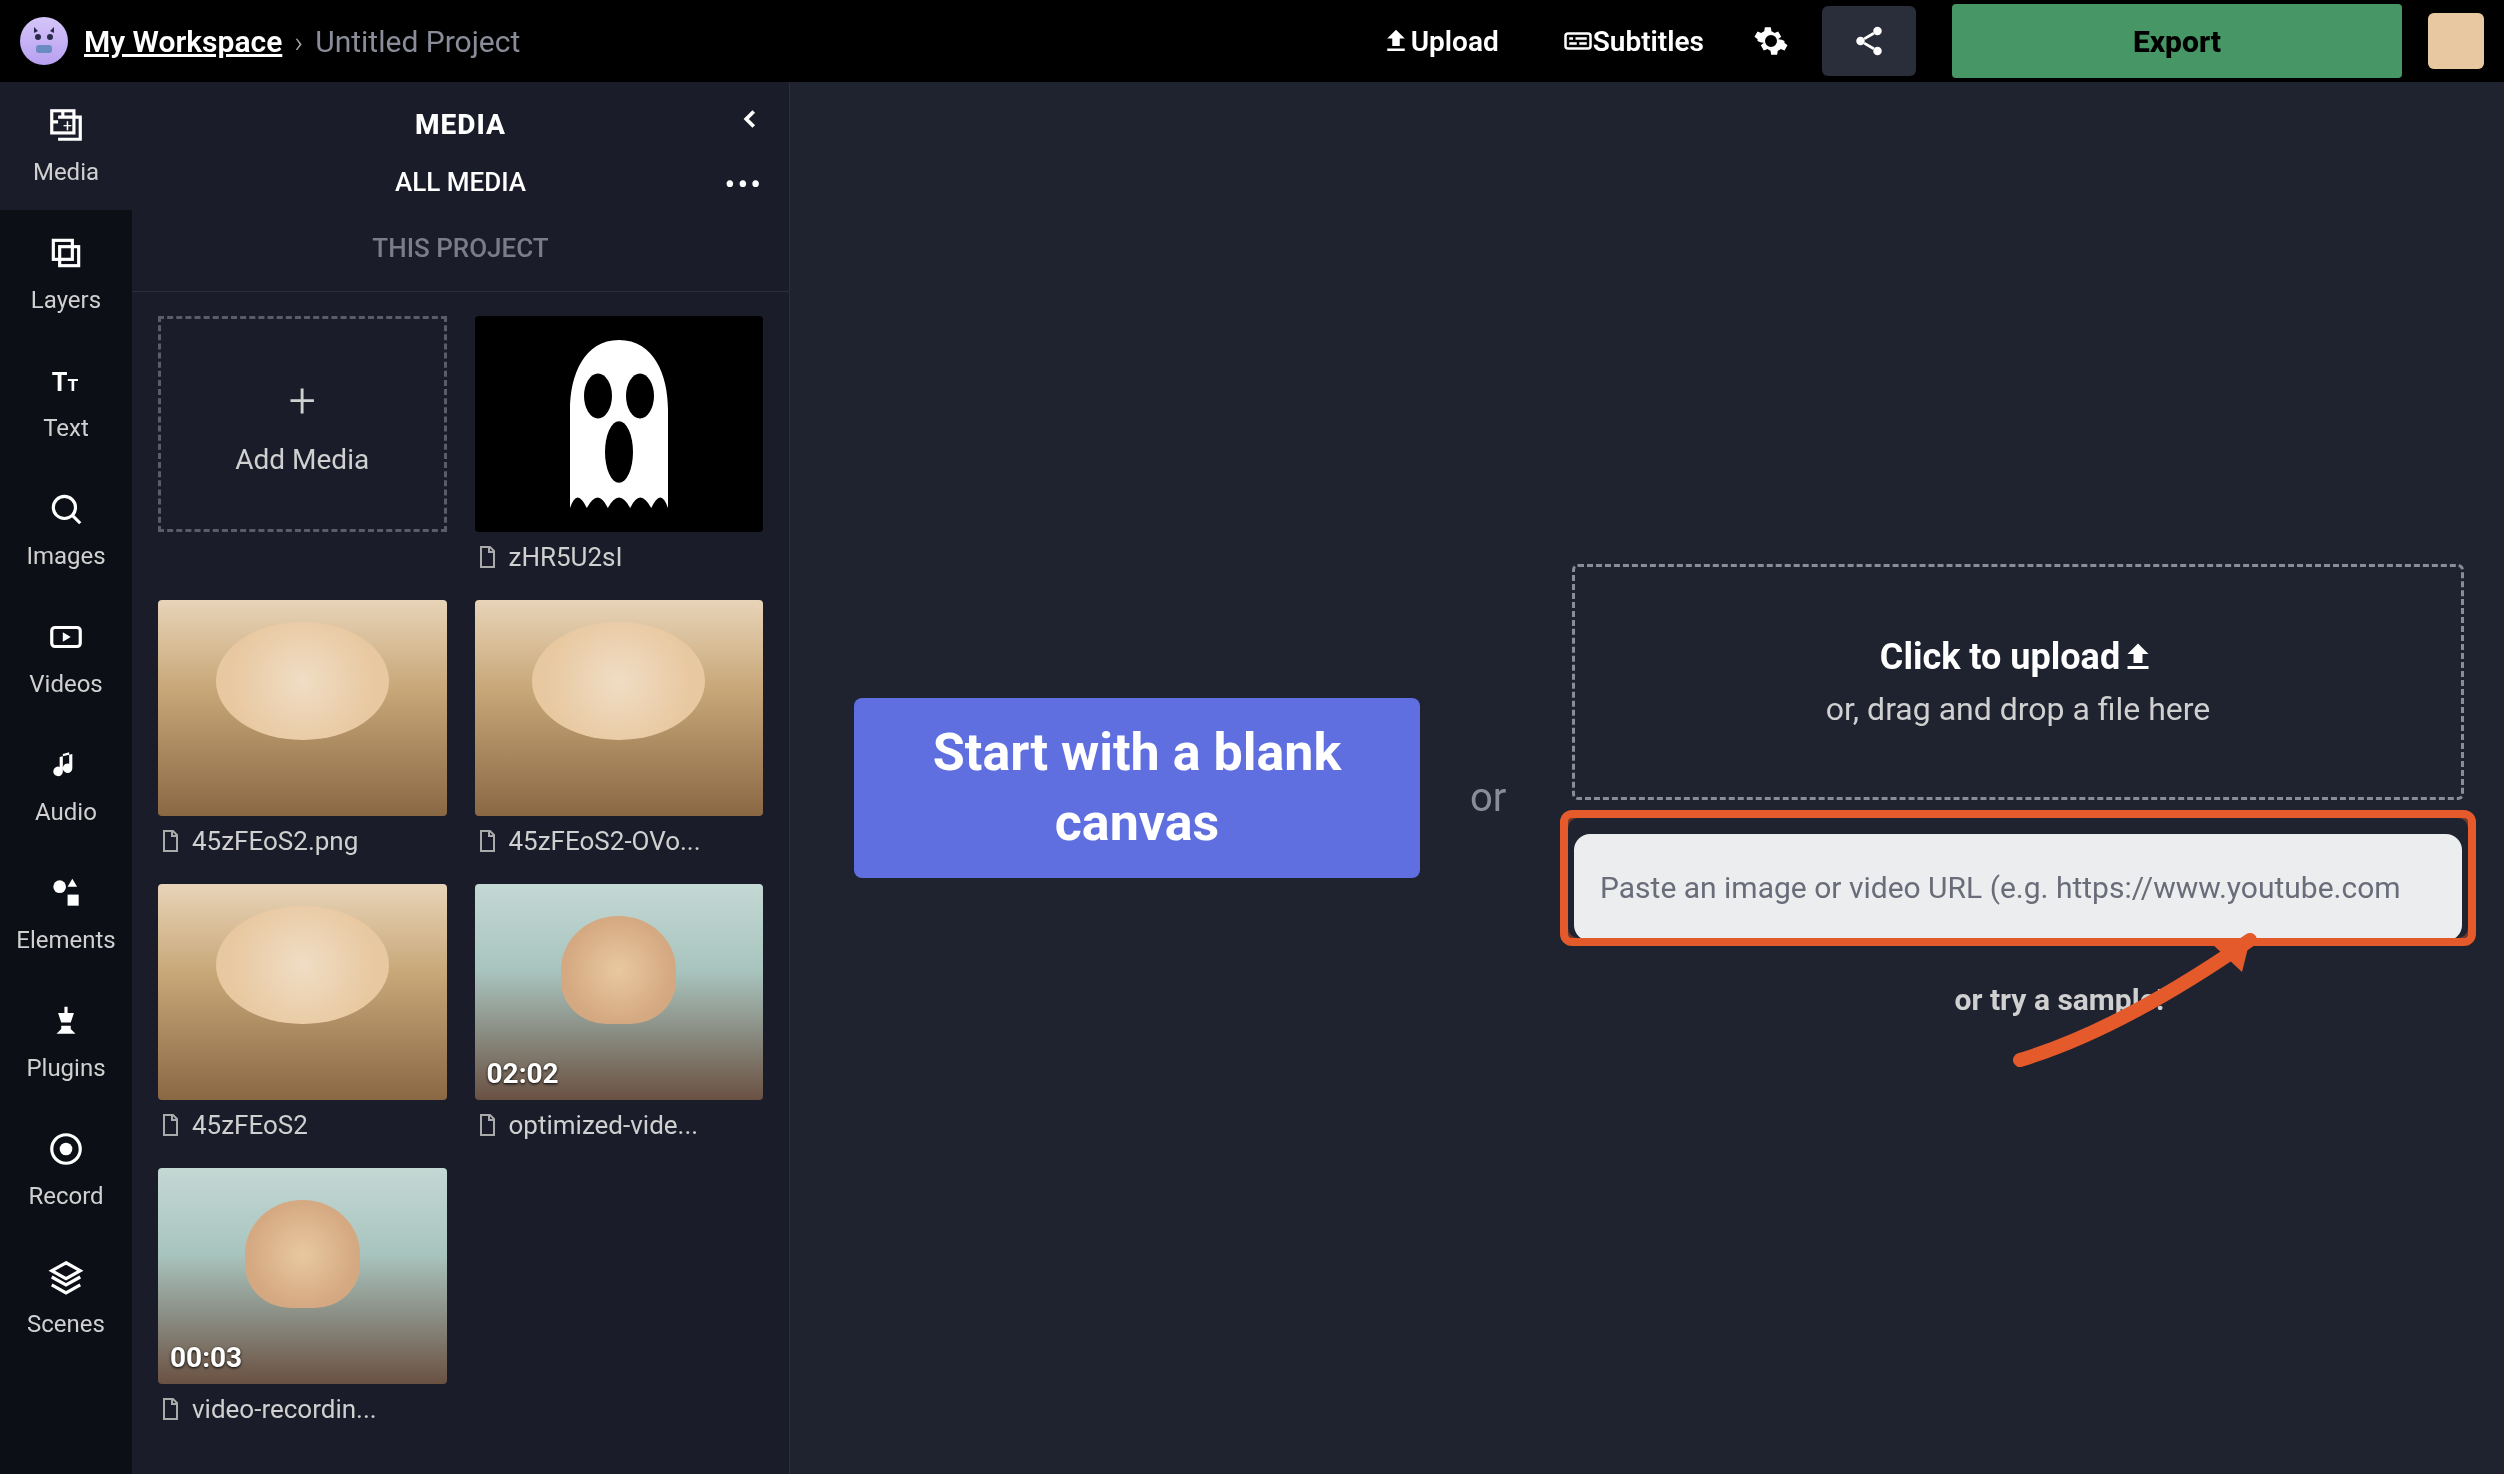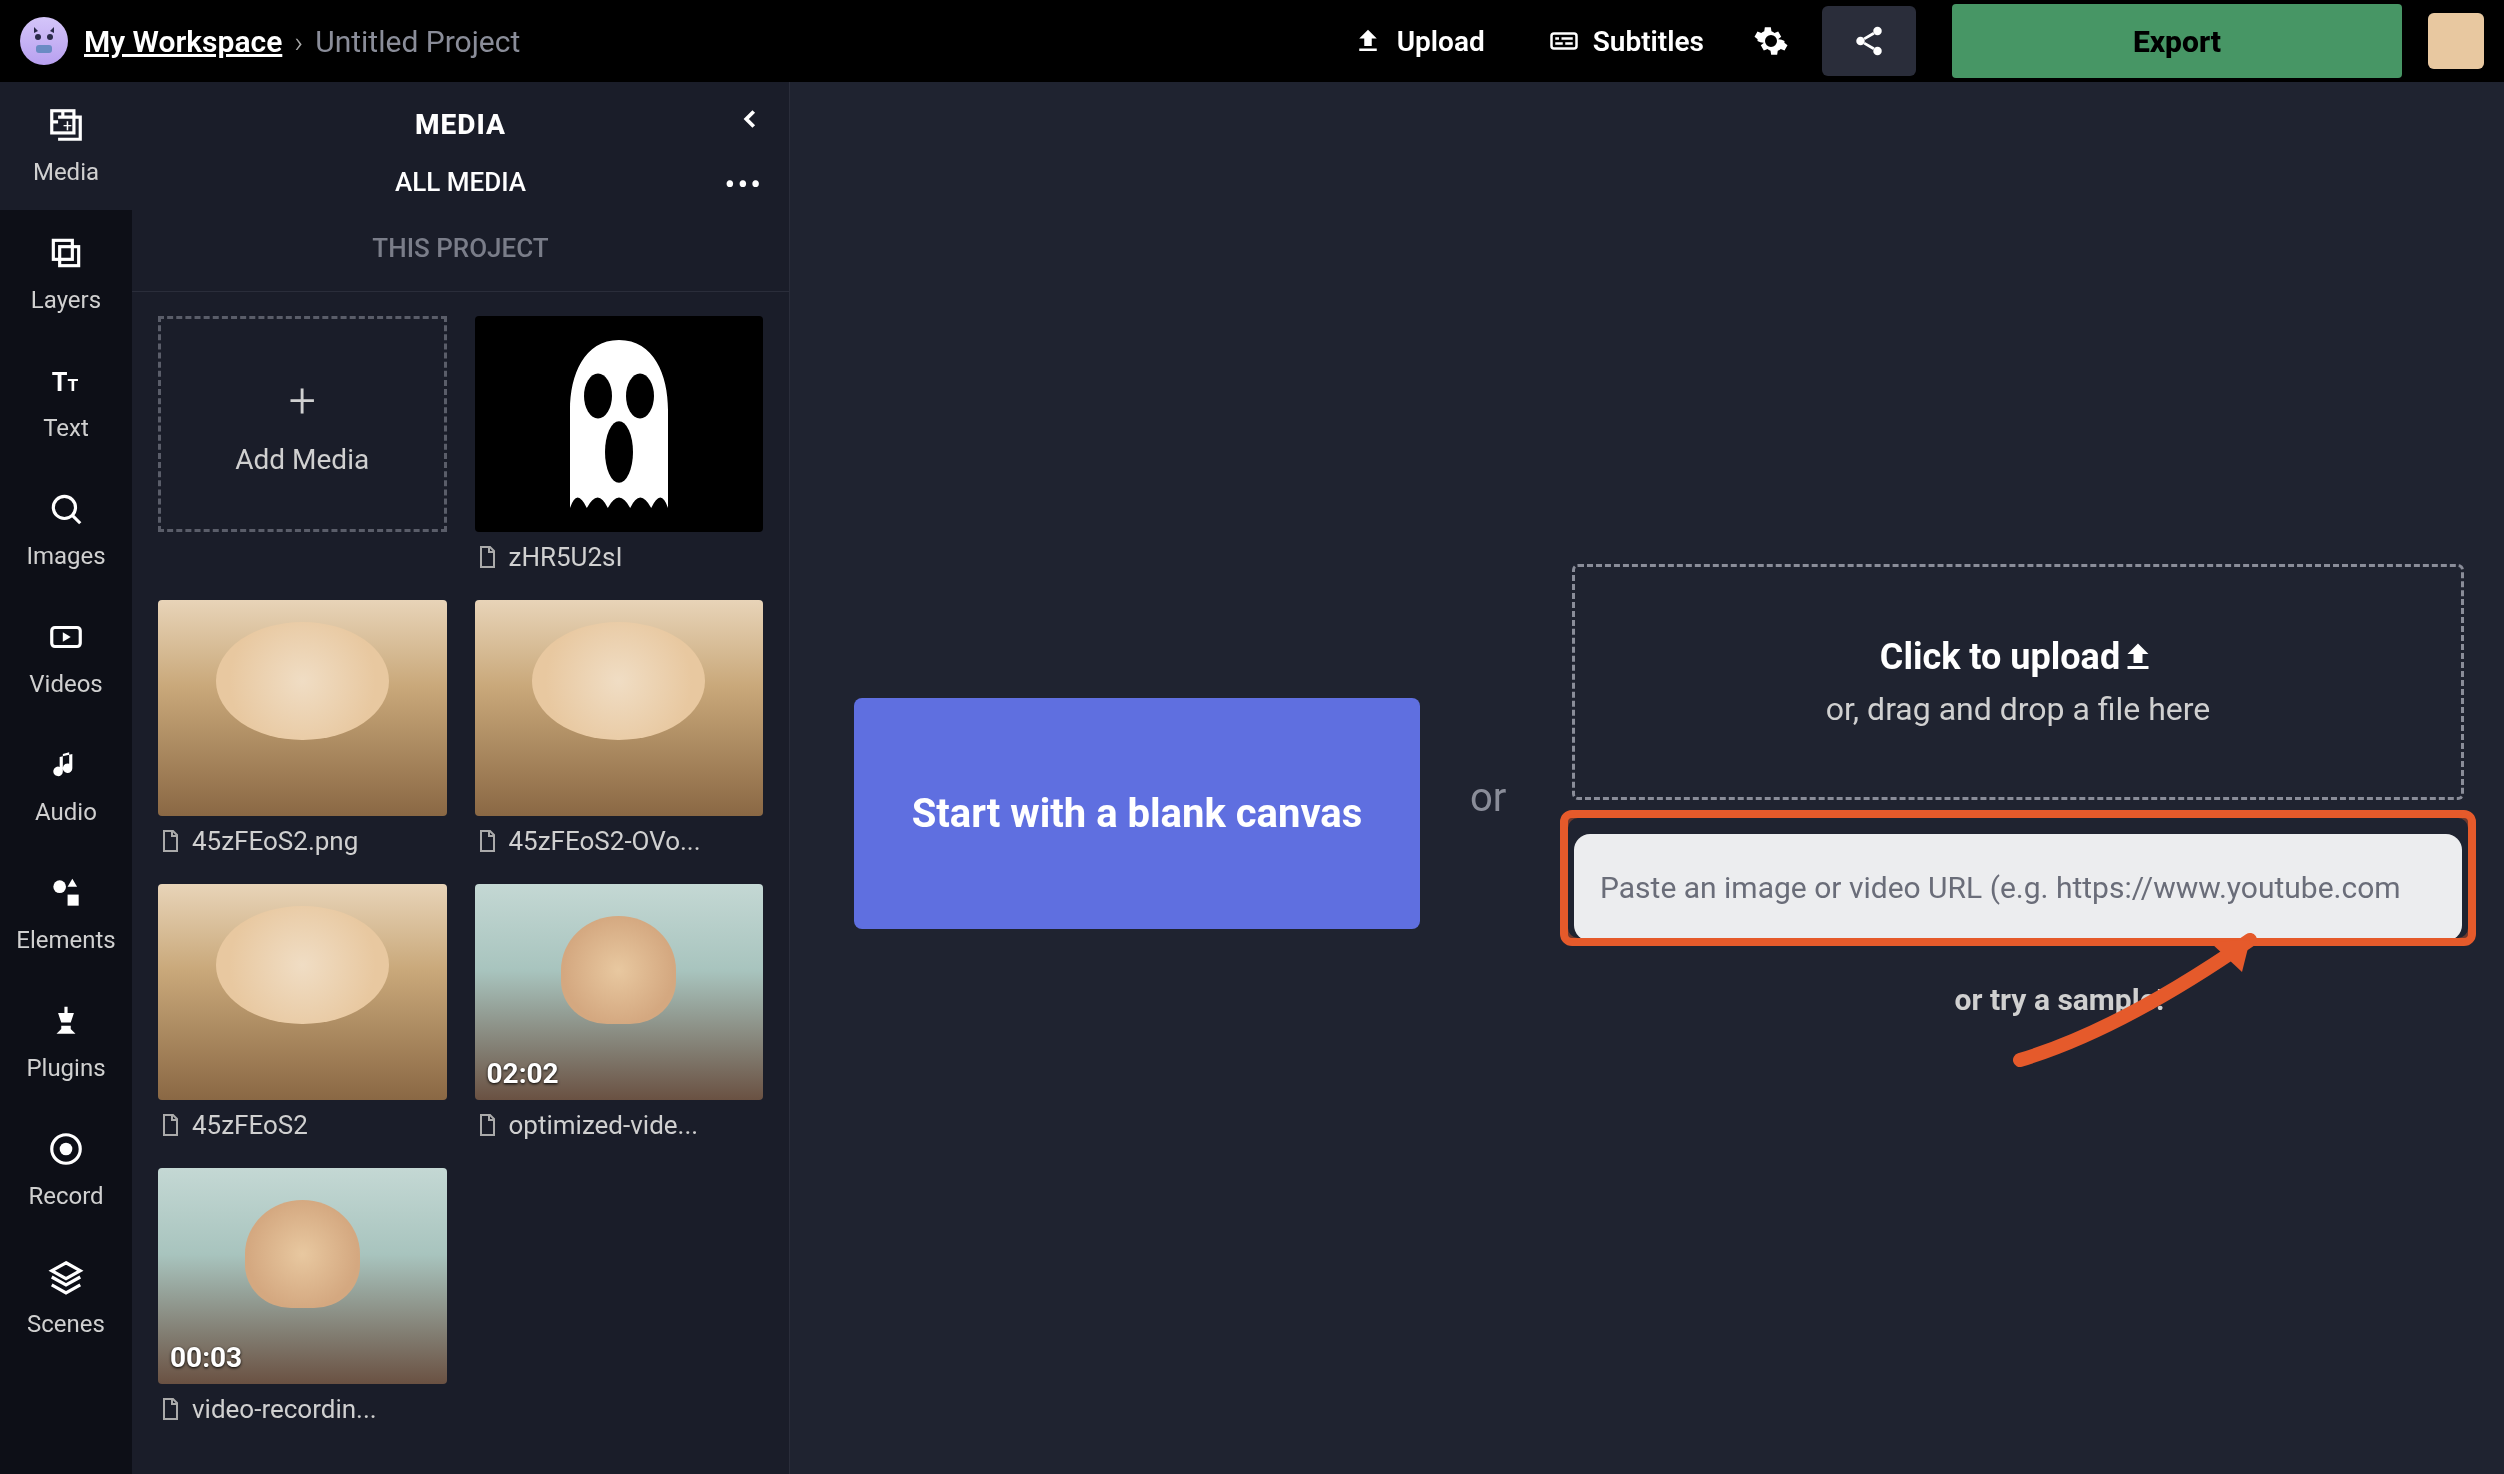--- a/index.html
+++ b/index.html
@@ -5,21 +5,21 @@
 * { margin:0; padding:0; box-sizing:border-box; font-family:-apple-system,BlinkMacSystemFont,"Segoe UI",Roboto,sans-serif; }
 body { background:#1a1d29; color:#fff; width:2504px; height:1474px; overflow:hidden; position:relative; }
 .topbar { height:82px; background:#000; display:flex; align-items:center; padding:13px 20px; gap:16px; }
 .avatar-logo { width:48px; height:48px; border-radius:50%; background:linear-gradient(180deg,#d4c5f9 0%,#b8a0f0 100%); display:flex; align-items:center; justify-content:center; }
 .avatar-logo svg { width:32px; height:32px; }
 .breadcrumb { display:flex; align-items:center; gap:12px; font-size:30px; }
 .breadcrumb-link { text-decoration:underline; font-weight:600; }
 .breadcrumb-sep { color:#aaa; font-weight:300; }
 .breadcrumb-project { color:#8a8d99; }
 .topbar-spacer { flex:1; }
-.topbar-btn { display:flex; align-items:center; gap:14px; font-size:28px; font-weight:600; padding:10px 24px; cursor:pointer; }
+.topbar-btn { display:flex; align-items:center; font-size:28px; font-weight:600; padding:10px 24px; cursor:pointer; }
 .topbar-icon-btn { width:54px; height:54px; display:flex; align-items:center; justify-content:center; cursor:pointer; }
 .share-btn { background:#2a2d3a; border-radius:6px; width:94px; height:70px; margin-left:8px; }
 .export-btn { background:#479665; color:#000; font-weight:800; font-size:30px; padding:0 40px; height:74px; border-radius:4px; display:flex; align-items:center; justify-content:center; cursor:pointer; width:450px; margin-left:20px; }
 .user-avatar { width:56px; height:56px; border-radius:6px; background:linear-gradient(135deg,#d4a574,#8b6f47); margin-left:10px; overflow:hidden; }
 .user-avatar-inner { width:100%; height:100%; background:radial-gradient(ellipse 30% 35% at 50% 35%,#e8c8a0 0%,#e8c8a0 100%),linear-gradient(180deg,#2a2a2a 55%,#3a2a2a 100%); }
 .main { display:flex; height:calc(100% - 82px); }
 .sidebar { width:132px; background:#0d0f17; display:flex; flex-direction:column; }
 .sidebar-item { display:flex; flex-direction:column; align-items:center; justify-content:center; gap:8px; padding:24px 4px; cursor:pointer; font-size:24px; color:#d0d0d0; }
 .sidebar-item.active { background:#1a1d29; }
 .sidebar-item svg { width:38px; height:38px; }
@@ -44,21 +44,21 @@
 .media-label svg { flex-shrink:0; }
 .thumb-duration { position:absolute; bottom:10px; left:12px; font-size:28px; font-weight:700; color:#fff; text-shadow:0 1px 3px #000; }
 .thumb-ghost { background:#000; display:flex; align-items:center; justify-content:center; }
 .thumb-ghost svg { width:140px; height:200px; }
 .thumb-baby { background:linear-gradient(180deg,#e8d4b8 0%,#c9a87a 40%,#8a6844 100%); position:relative; }
 .thumb-baby::after{ content:""; position:absolute; width:60%; height:55%; left:20%; top:10%; background:radial-gradient(circle,#f0ddc4 0%,#e8c8a0 70%); border-radius:50%; }
 .thumb-person { background:linear-gradient(180deg,#c4d8d4 0%,#a8c4be 40%,#6a5142 100%); position:relative; }
 .thumb-person::after{ content:""; position:absolute; width:40%; height:50%; left:30%; top:15%; background:radial-gradient(circle,#e8c8a0 0%,#d4a880 70%); border-radius:50% 50% 40% 40%; }
 .thumb-saber { background:#000 radial-gradient(ellipse 4% 70% at 50% 50%,#fff 0%,#e065ff 40%,transparent 70%); }
 .canvas-area { flex:1; background:#1f2330; position:relative; display:flex; align-items:center; justify-content:center; }
-.start-blank-btn { position:absolute; left:64px; top:616px; width:566px; height:231px; background:#5f6fe0; border-radius:8px; display:flex; align-items:center; justify-content:center; text-align:center; font-size:40px; font-weight:700; line-height:1.35; cursor:pointer; padding:0 40px; }
+.start-blank-btn { position:absolute; left:64px; top:616px; width:566px; height:180px; background:#5f6fe0; border-radius:8px; display:flex; align-items:center; justify-content:center; text-align:center; font-size:52px; font-weight:700; line-height:1.35; cursor:pointer; padding:0 40px; }
 .or-divider { position:absolute; left:680px; top:692px; font-size:40px; color:#8a8d99; }
 .upload-zone { position:absolute; right:40px; top:482px; width:892px; height:236px; border:3px dashed #8a8d99; border-radius:6px; display:flex; flex-direction:column; align-items:center; justify-content:center; gap:12px; cursor:pointer; }
 .upload-zone-title { display:flex; align-items:center; font-size:36px; font-weight:700; }
 .upload-zone-sub { font-size:32px; color:#d0d0d0; }
 .url-highlight { position:absolute; right:28px; top:728px; width:916px; height:136px; border:8px solid #e55a2b; border-radius:12px; filter:blur(0.5px); pointer-events:none; }
 .url-highlight::before { content:""; position:absolute; inset:-4px; border:4px solid rgba(229,90,43,0.4); border-radius:14px; }
 .url-input { position:absolute; right:42px; top:752px; width:888px; height:107px; background:#ecedef; border-radius:16px; border:none; padding:0 26px; font-size:30px; color:#555; }
 .url-input::placeholder { color:#6a6d79; }
 .try-sample { position:absolute; right:340px; top:900px; font-size:30px; font-weight:700; color:#d0d0d0; cursor:pointer; }
 .annotation-arrow { position:absolute; left:1210px; top:818px; pointer-events:none; }

